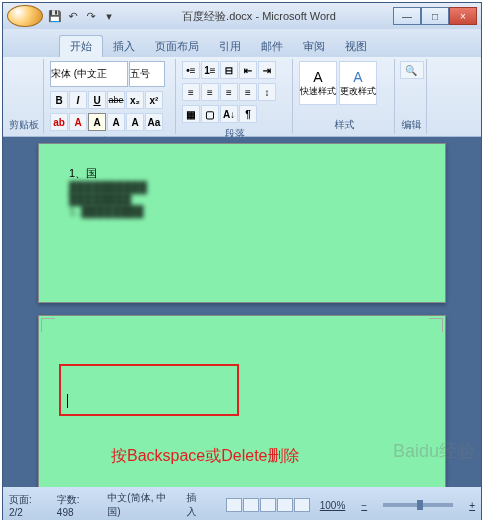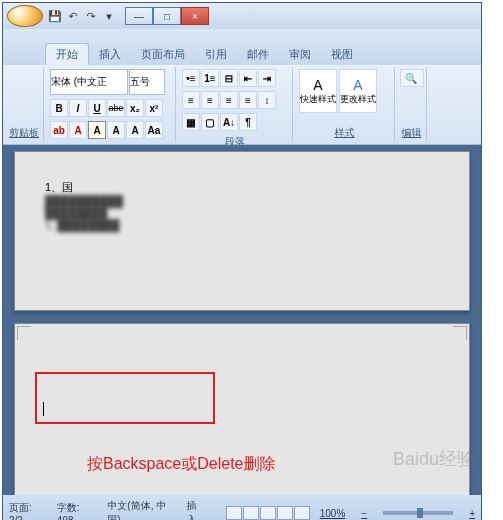--- a/index.html
+++ b/index.html
@@ -6,40 +6,40 @@
 body { background: #fff; width: 503px; height: 520px; overflow: hidden; }
 .window { border: 1px solid #3b5a82; width: 480px; margin: 2px; background: #fff; }
 .titlebar { height: 26px; background: linear-gradient(#e4ecf7,#c7d8ee); display: flex; align-items: center; padding: 0 4px; font-size: 11px; color: #3b3b3b; }
 .titlebar .office-btn { width: 36px; height: 22px; background: radial-gradient(circle at 30% 30%, #fff 0%, #ffd27a 40%, #d88a1b 100%); border-radius: 50%; border: 1px solid #a06a1b; margin-right: 4px; display:flex; align-items:center; justify-content:center; }
 .titlebar .qat { display: flex; gap: 2px; margin-right: 8px; }
 .titlebar .qat span { width: 16px; height: 16px; display: inline-flex; align-items: center; justify-content: center; font-size: 11px; }
 .titlebar .title-text { flex: 1; text-align: center; font-size: 11px; }
 .winbtns { display: flex; gap: 0; }
 .winbtns div { width: 28px; height: 18px; border: 1px solid #5a7aa3; background: linear-gradient(#eaf2fc,#cfe0f4); font-size: 10px; display: flex; align-items: center; justify-content: center; }
 .winbtns .close { background: linear-gradient(#e97a6a,#c94a3a); color: #fff; border-color: #a03929; }
-.tabs { height: 36px; background: linear-gradient(#dce7f5,#c7d8ee); display: flex; align-items: flex-end; padding-left: 42px; font-size: 11px; }
+.tabs { height: 28px; background: linear-gradient(#dce7f5,#c7d8ee); display: flex; align-items: flex-end; padding-left: 56px; font-size: 11px; }
 .tabs .tab { padding: 3px 10px; color: #3b5a82; cursor: pointer; }
 .tabs .tab.active { background: #e8f0fa; border: 1px solid #a7bcd8; border-bottom: none; border-radius: 3px 3px 0 0; }
 .ribbon { height: 80px; background: linear-gradient(#e8f0fa,#d6e3f3); display: flex; border-bottom: 1px solid #a7bcd8; padding: 2px; gap: 2px; }
 .group { border-right: 1px solid #b8c9df; padding: 2px 4px; display: flex; flex-direction: column; }
-.group-label { font-size: 10px; color: #3b5a82; text-align: center; margin-top: auto; padding-top: 2px; text-decoration: underline; }
+.group-label { font-size: 10px; color: #3b5a82; text-align: center; margin-top: auto; padding-top: 2px; }
 .grp-main { flex: 1; display: flex; gap: 2px; }
 .paste-btn { width: 34px; display: flex; flex-direction: column; align-items: center; font-size: 10px; padding: 2px; border: 1px solid transparent; }
 .paste-btn .icn { width: 24px; height: 28px; background: linear-gradient(#fce9a7,#f7c768); border: 1px solid #d4a94a; border-radius: 2px; }
 .font-group { width: 130px; }
 .font-row { display: flex; gap: 1px; margin-bottom: 2px; }
 .font-row select, .font-row .fake-sel { font-size: 10px; height: 26px; border: 1px solid #a7bcd8; background: #fff; }
 .fbtn { width: 18px; height: 18px; border: 1px solid #c7d8ee; background: #f0f5fb; font-size: 10px; display: inline-flex; align-items: center; justify-content: center; font-weight: bold; }
 .para-group { width: 115px; }
 .styles-group { width: 100px; }
 .style-box { width: 38px; height: 44px; border: 1px solid #c7d8ee; background: #fff; font-size: 9px; display: flex; flex-direction: column; align-items: center; justify-content: center; }
 .style-box .aa { font-size: 14px; }
 .edit-group { width: 30px; }
 .doc-area { background: #4a6a94; height: 350px; overflow: auto; padding: 6px; position: relative; }
-.page { background: #e5e5e5; width: 456px; min-height: 160px; margin: 0 auto 12px auto; border: 1px solid #888; box-shadow: 0 2px 4px rgba(0,0,0,.3); padding: 28px 30px; position: relative; font-size: 11px; }
+.page { background: #86efac; width: 408px; min-height: 160px; margin: 0 auto 12px auto; border: 1px solid #888; box-shadow: 0 2px 4px rgba(0,0,0,.3); padding: 22px 30px; position: relative; font-size: 11px; }
 .page .corner { position: absolute; width: 14px; height: 14px; }
 .page .corner.tl { top: 2px; left: 2px; border-left: 1px solid #aaa; border-top: 1px solid #aaa; }
 .page .corner.tr { top: 2px; right: 2px; border-right: 1px solid #aaa; border-top: 1px solid #aaa; }
 .page .smudge { filter: blur(2px); opacity: .7; }
 .page2 { min-height: 200px; position: relative; }
 .red-box { position: absolute; left: 20px; top: 48px; width: 180px; height: 52px; border: 2px solid #e02020; }
 .cursor-line { position: absolute; left: 28px; top: 78px; width: 1px; height: 14px; background: #000; }
 .red-text { color: #e02020; font-size: 16px; position: absolute; left: 72px; top: 130px; }
 .statusbar { height: 36px; background: linear-gradient(#cfe0f4,#b8cee8); display: flex; align-items: center; font-size: 10px; color: #2a3a52; padding: 4px 6px; gap: 10px; }
 .statusbar .spacer { flex: 1; }
@@ -56,20 +56,21 @@
 <div class="window">
 
   <div class="titlebar">
     <div class="office-btn"></div>
     <div class="qat">
       <span>💾</span>
       <span>↶</span>
       <span>↷</span>
       <span>▾</span>
     </div>
+    <div class="title-text">百度经验.docx - Microsoft Word</div>
     <div class="winbtns">
       <div>—</div>
       <div>□</div>
       <div class="close">×</div>
     </div>
   </div>
 
   <div class="tabs">
     <div class="tab active">开始</div>
     <div class="tab">插入</div>

